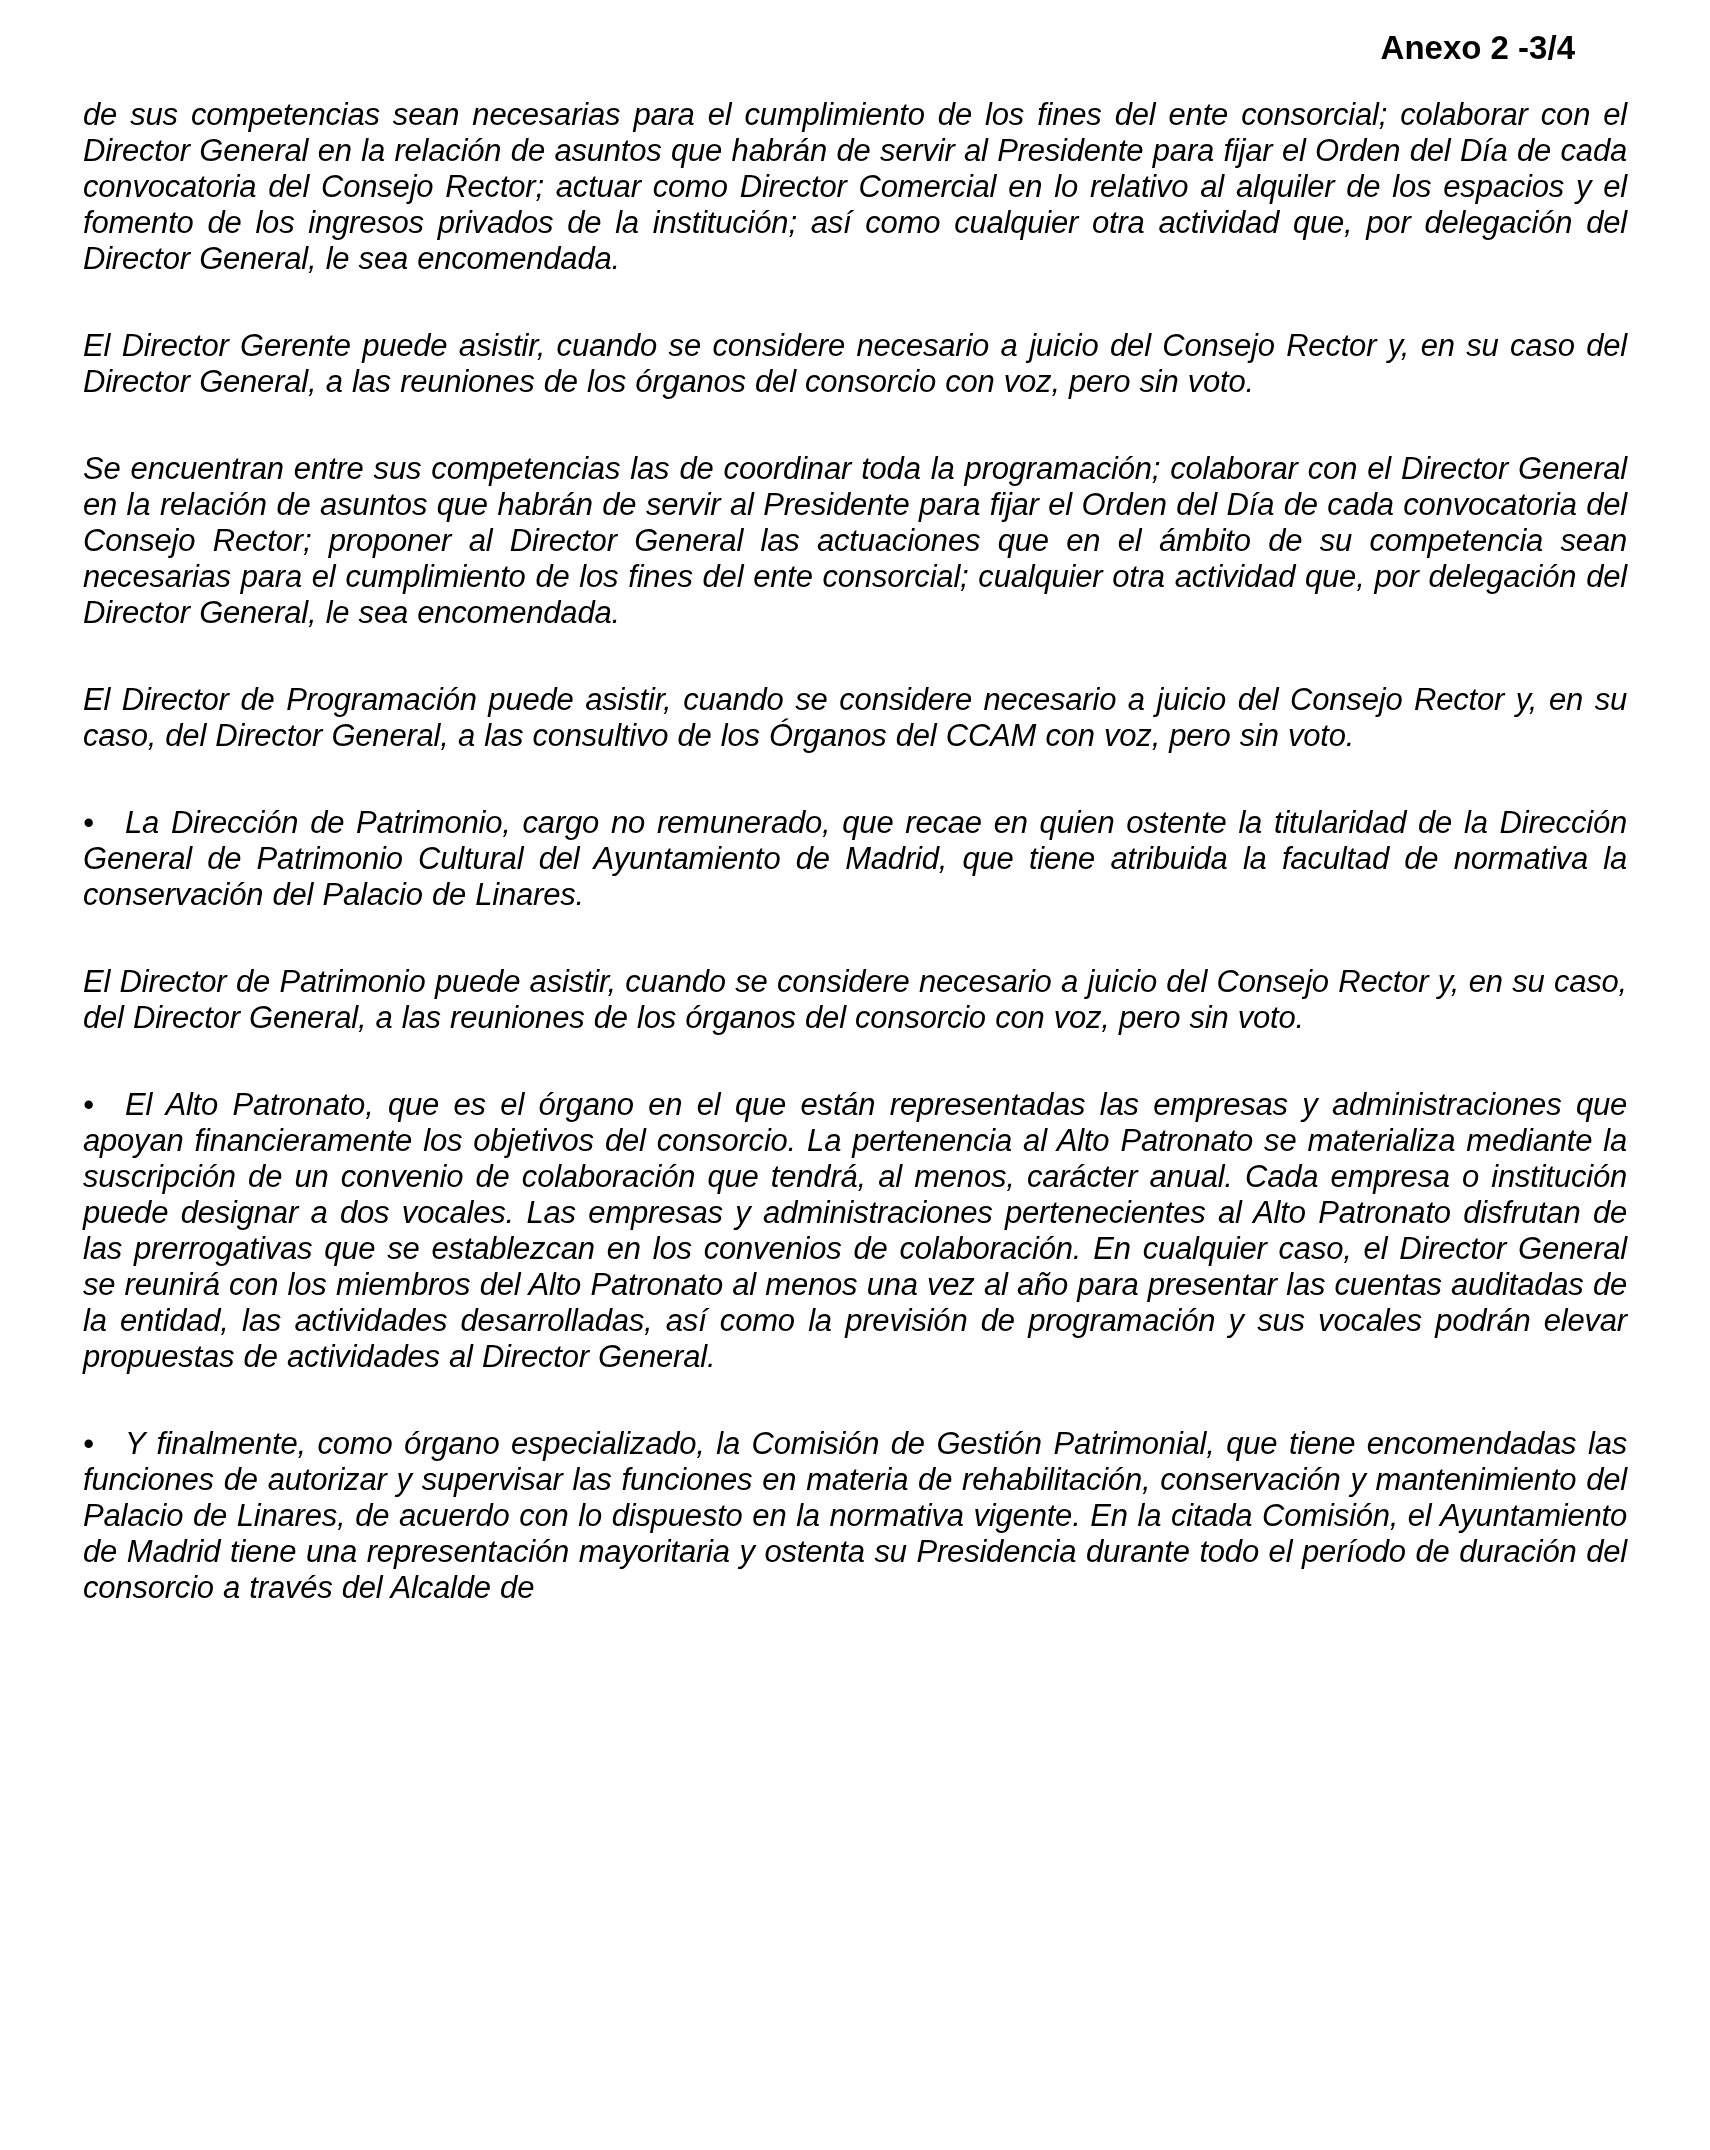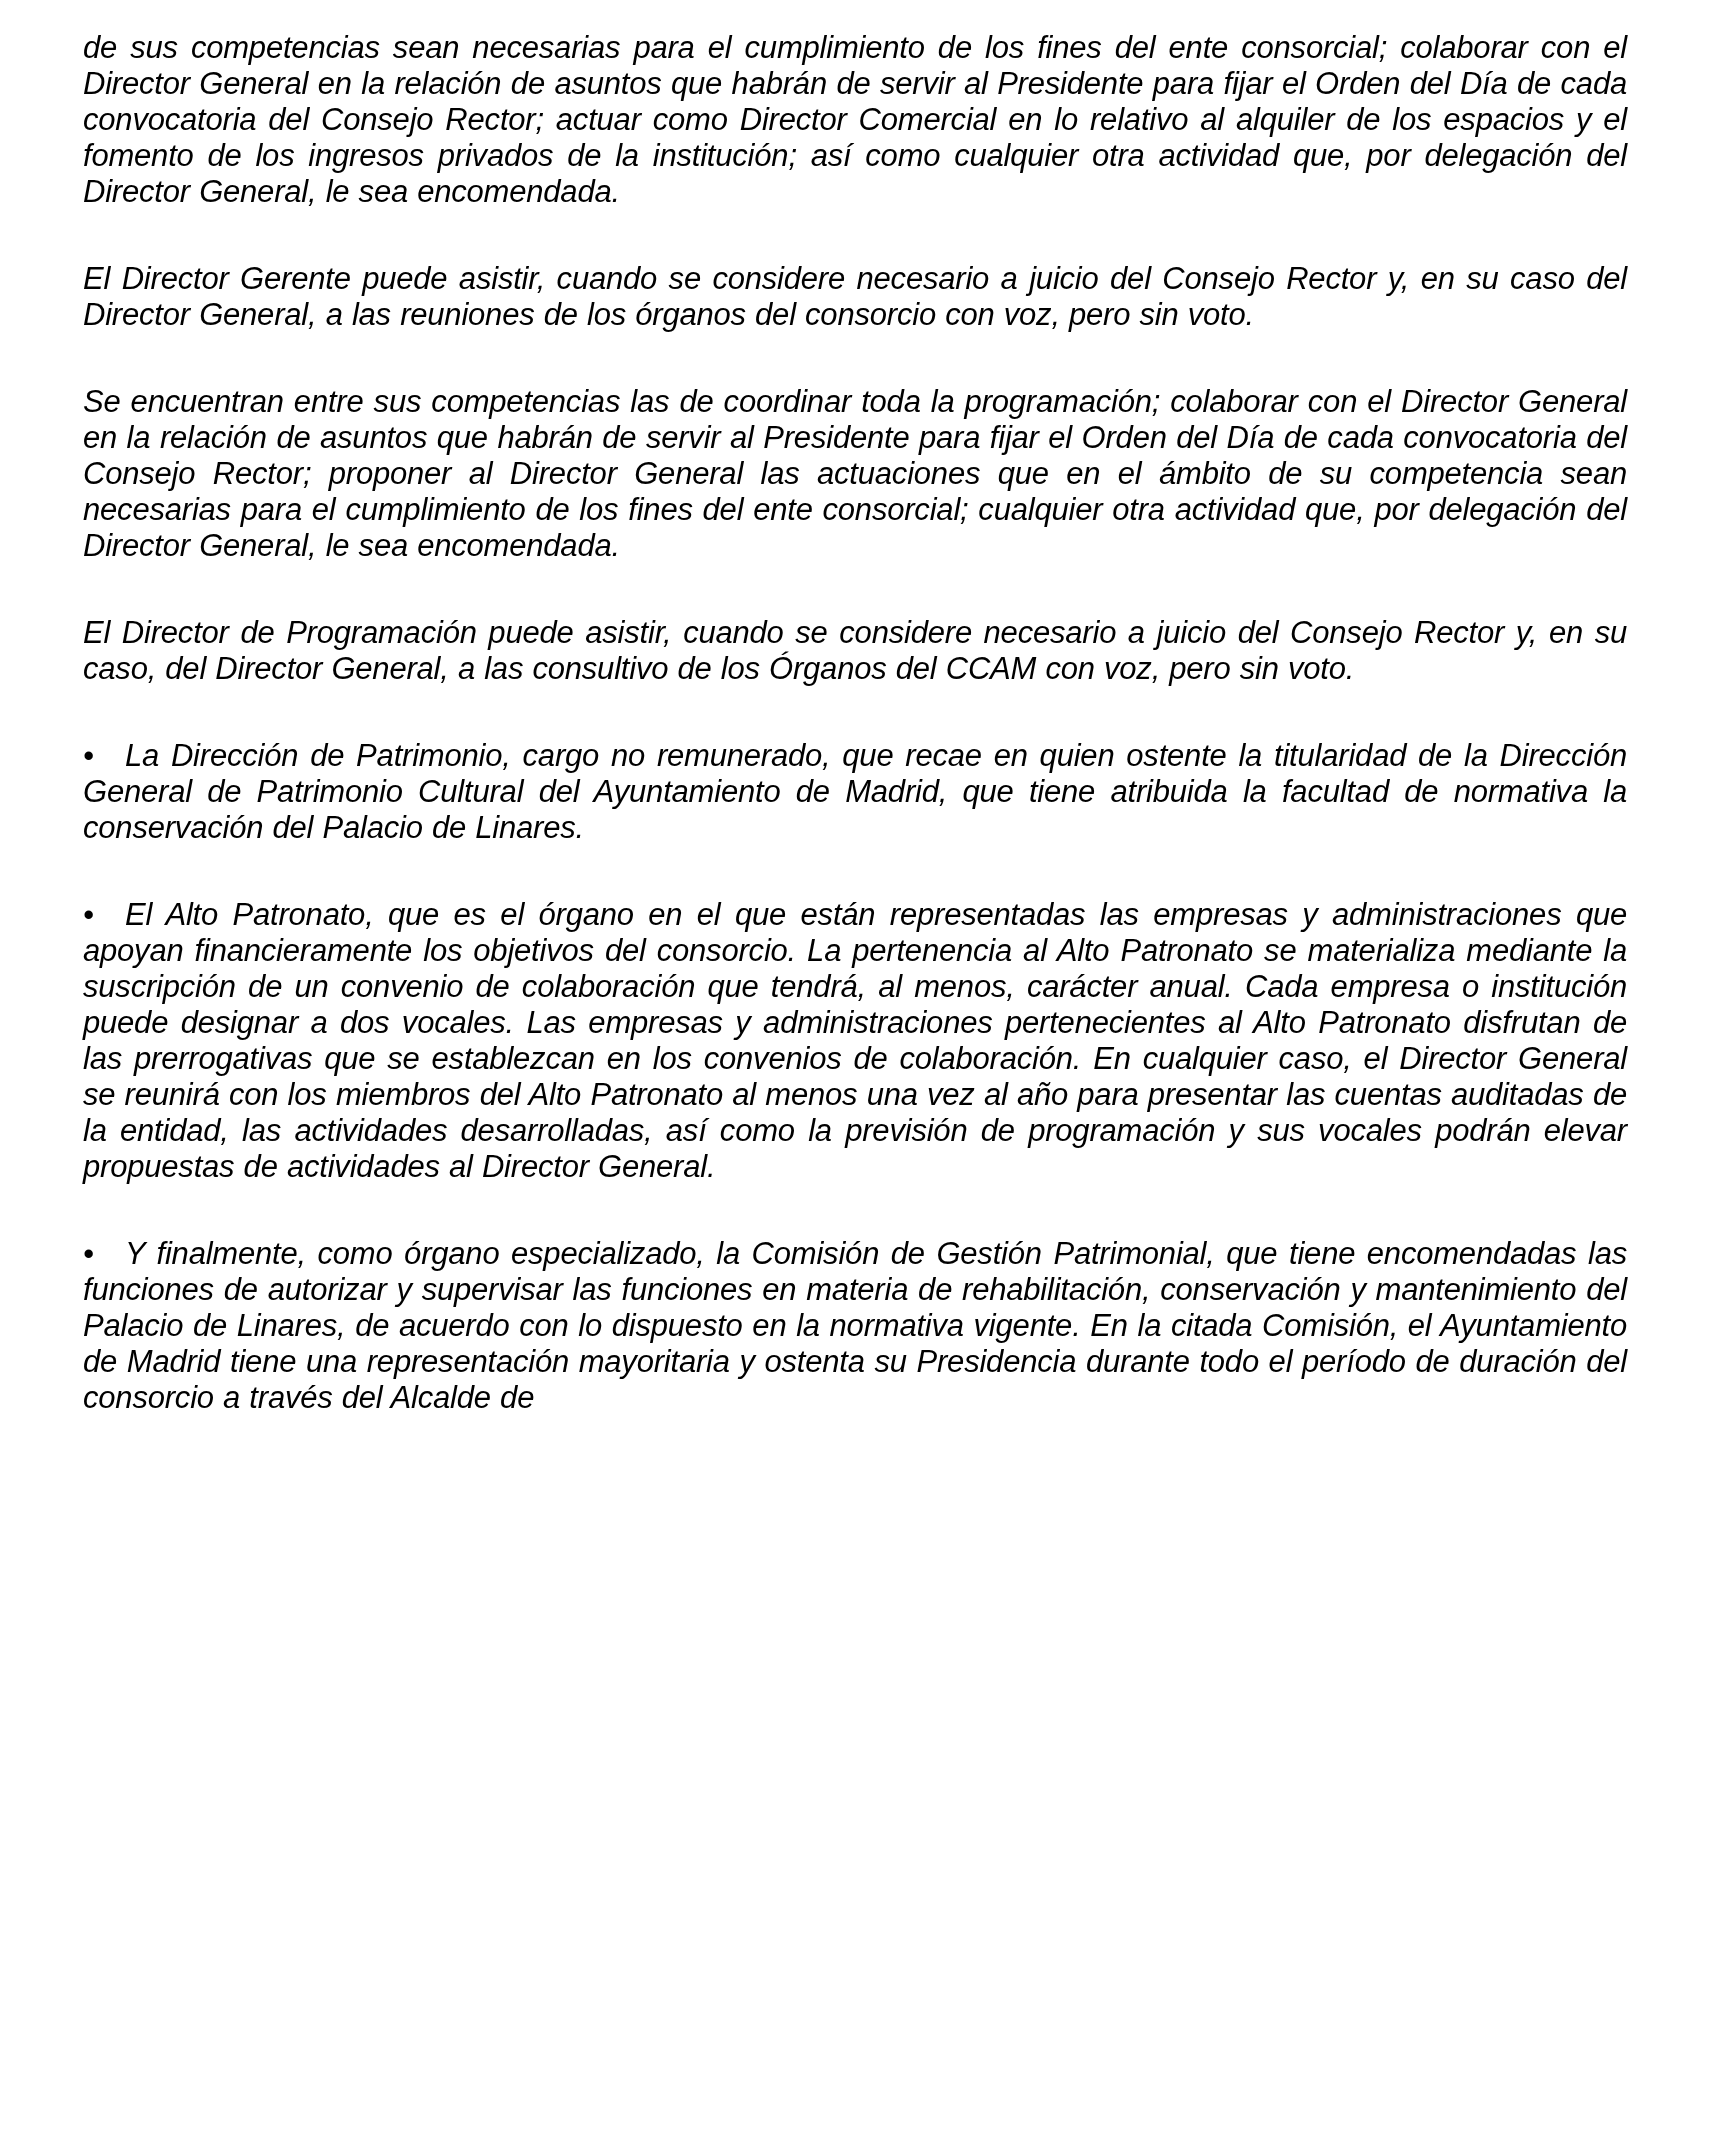--- a/index.html
+++ b/index.html
@@ -47,32 +47,34 @@
   .bullet-glyph {
     display: inline-block;
     width: 42px; 
   }
 </style>
 </head>
 <body>
 
 <div class="sheet">
 
+  <div class="annex-header">Anexo 2 -3/4</div>
 
   <p class="para">de sus competencias sean necesarias para el cumplimiento de los fines del ente consorcial; colaborar con el Director General en la relación de asuntos que habrán de servir al Presidente para fijar el Orden del Día de cada convocatoria del Consejo Rector; actuar como Director Comercial en lo relativo al alquiler de los espacios y el fomento de los ingresos privados de la institución; así como cualquier otra actividad que, por delegación del Director General, le sea encomendada.</p>
 
   <p class="para">El Director Gerente puede asistir, cuando se considere necesario a juicio del Consejo Rector y, en su caso del Director General, a las reuniones de los órganos del consorcio con voz, pero sin voto.</p>
 
 
   <p class="para">Se encuentran entre sus competencias las de coordinar toda la programación; colaborar con el Director General en la relación de asuntos que habrán de servir al Presidente para fijar el Orden del Día de cada convocatoria del Consejo Rector; proponer al Director General las actuaciones que en el ámbito de su competencia sean necesarias para el cumplimiento de los fines del ente consorcial; cualquier otra actividad que, por delegación del Director General, le sea encomendada.</p>
 
   <p class="para">El Director de Programación puede asistir, cuando se considere necesario a juicio del Consejo Rector y, en su caso, del Director General, a las consultivo de los Órganos del CCAM con voz, pero sin voto.</p>
 
   <p class="para"><span class="bullet-glyph">•</span><span>La Dirección de Patrimonio, cargo no remunerado, que recae en quien ostente la titularidad de la Dirección General de Patrimonio Cultural del Ayuntamiento de Madrid, que tiene atribuida la facultad de normativa la conservación del Palacio de Linares.</span></p>
 
+  <p class="para">El Director de Patrimonio puede asistir, cuando se considere necesario a juicio del Consejo Rector y, en su caso, del Director General, a las reuniones de los órganos del consorcio con voz, pero sin voto.</p>
 
 
   <p class="para"><span class="bullet-glyph">•</span><span>El Alto Patronato, que es el órgano en el que están representadas las empresas y administraciones que apoyan financieramente los objetivos del consorcio. La pertenencia al Alto Patronato se materializa mediante la suscripción de un convenio de colaboración que tendrá, al menos, carácter anual. Cada empresa o institución puede designar a dos vocales. Las empresas y administraciones pertenecientes al Alto Patronato disfrutan de las prerrogativas que se establezcan en los convenios de colaboración. En cualquier caso, el Director General se reunirá con los miembros del Alto Patronato al menos una vez al año para presentar las cuentas auditadas de la entidad, las actividades desarrolladas, así como la previsión de programación y sus vocales podrán elevar propuestas de actividades al Director General.</span></p>
 
 
   <p class="para"><span class="bullet-glyph">•</span><span>Y finalmente, como órgano especializado, la Comisión de Gestión Patrimonial, que tiene encomendadas las funciones de autorizar y supervisar las funciones en materia de rehabilitación, conservación y mantenimiento del Palacio de Linares, de acuerdo con lo dispuesto en la normativa vigente. En la citada Comisión, el Ayuntamiento de Madrid tiene una representación mayoritaria y ostenta su Presidencia durante todo el período de duración del consorcio a través del Alcalde de</span></p>
 
 </div>
 
 

